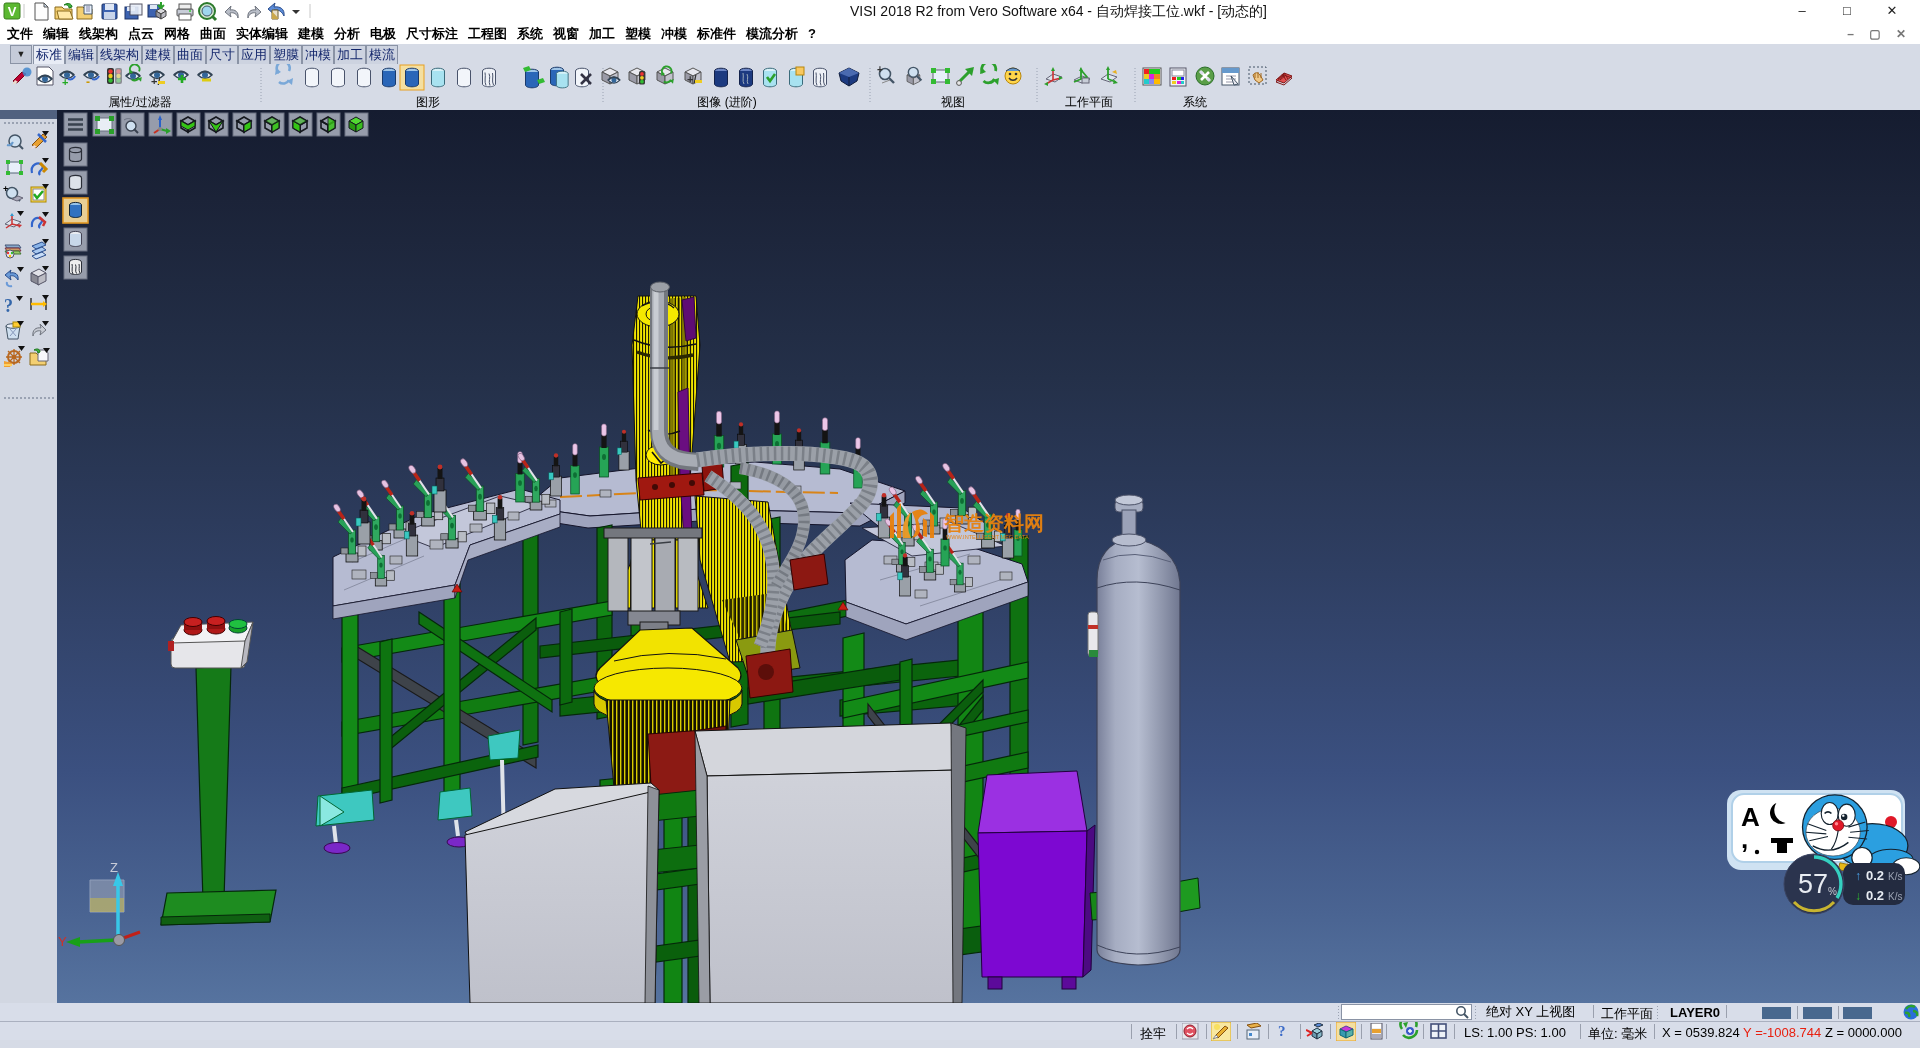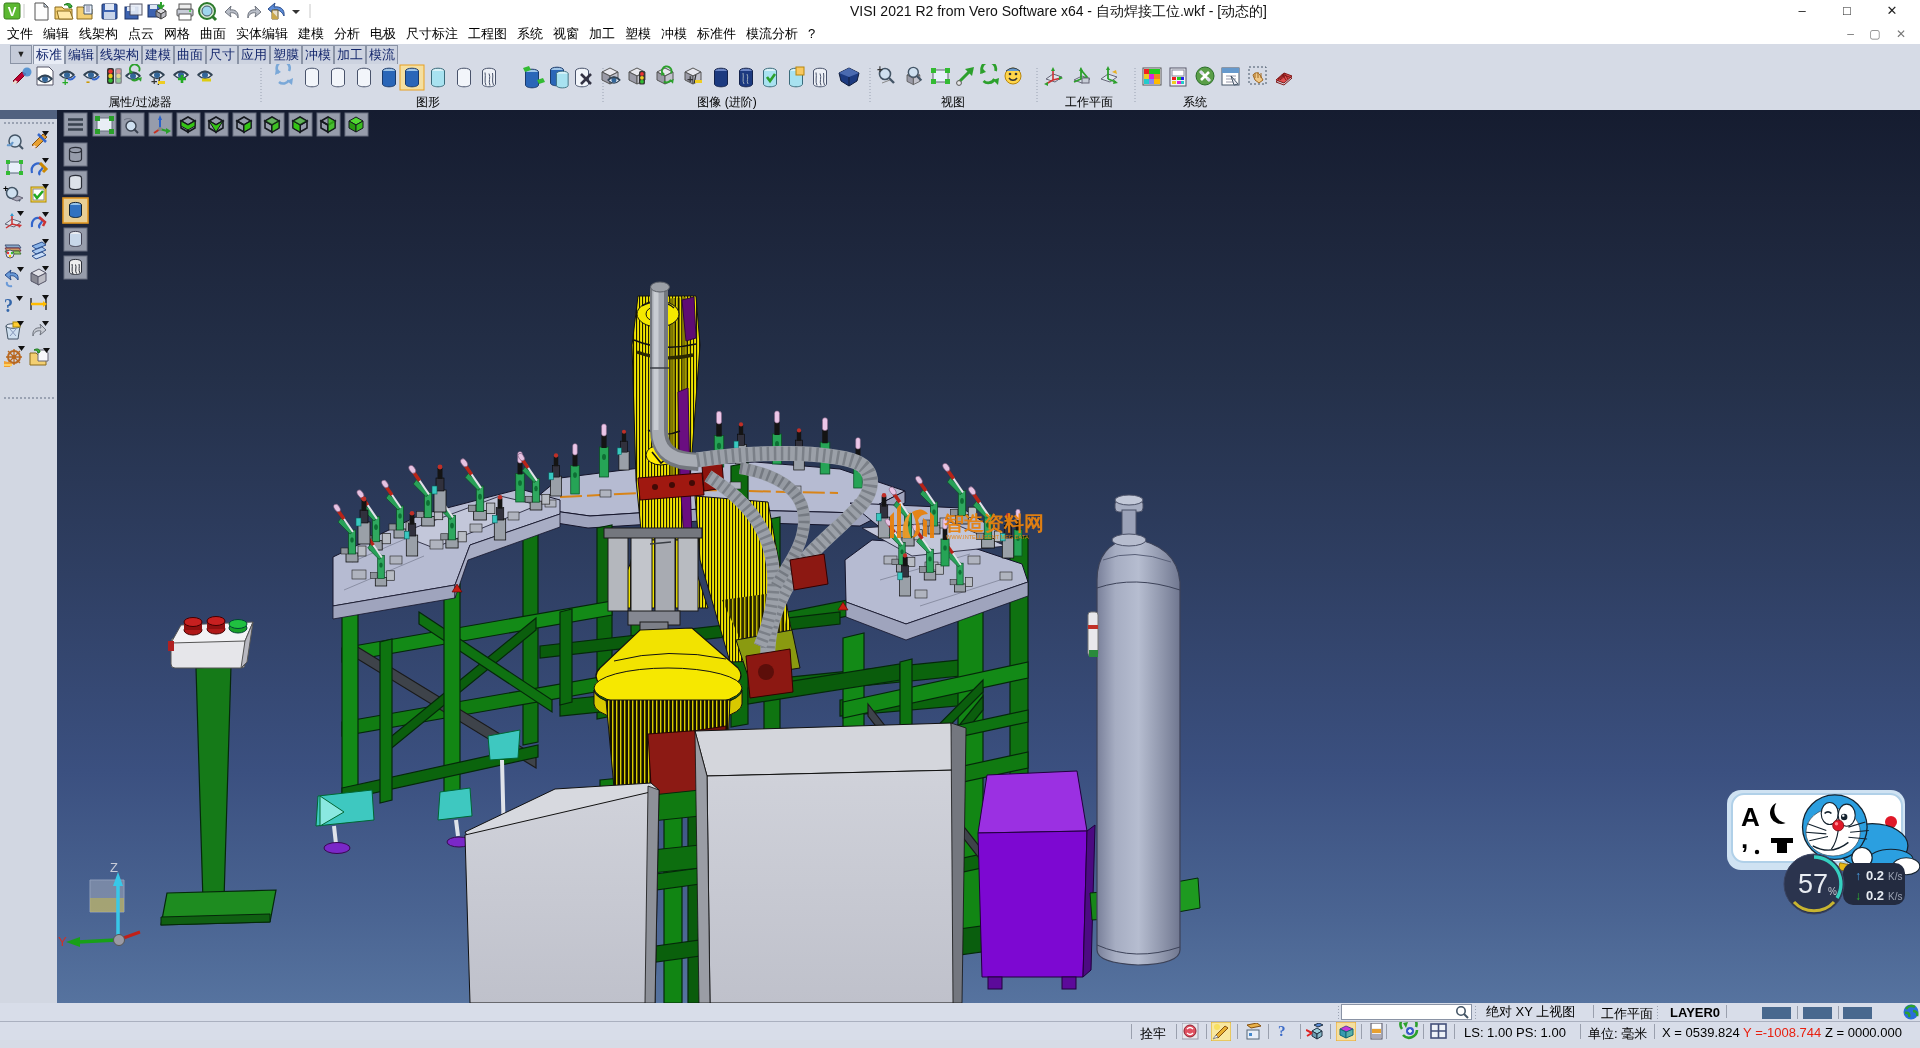--- a/index.html
+++ b/index.html
@@ -3,21 +3,21 @@
 <meta charset="utf-8">
 <style>
   * { margin:0; padding:0; box-sizing:border-box; }
   html,body { width:1920px; height:1048px; overflow:hidden; font-family:"Liberation Sans",sans-serif; }
   #root { position:relative; width:1920px; height:1048px; background:#d6dbe6; }
   
   #titlebar { position:absolute; left:0; top:0; width:1920px; height:22px; background:#ffffff; }
   #title-text { position:absolute; left:850px; top:3px; font-size:14px; color:#111; white-space:nowrap; }
   .winbtn { position:absolute; top:0px; width:14px; height:16px; color:#222; font-size:13px; text-align:center; line-height:18px;}
   
-  #menubar { position:absolute; left:0; top:22px; width:1920px; height:22px; background:#ffffff; font-size:13px; color:#000; }
+  #menubar { position:absolute; left:0; top:22px; width:1920px; height:22px; background:#ffffff; font-size:13px; color:#000;font-weight:bold; }
   #menubar span.m { display:inline-block; padding:3px 5px 0 5px; }
   
   #tabbar { position:absolute; left:0; top:44px; width:1920px; height:20px; background:#d6dbe6; font-size:13px; }
   .tab { position:relative; display:inline-block; vertical-align:top; margin-top:1px; height:19px; line-height:18px; padding:0 2px; border:1px solid #8a93a5; border-bottom:none; background:#cdd3e0; color:#13266b; }
   .tab.sel { background:#e8ecf5; font-weight:normal; color:#0b1f66; }
   .tabdrop { display:inline-block; width:22px; height:19px; margin:1px 1px 0 10px; border:1px solid #8a93a5; background:#c5cbd9; text-align:center; line-height:17px; font-size:9px; color:#222; }
   
   #toolbar { position:absolute; left:0; top:64px; width:1920px; height:46px; background:#d6dbe6; }
   
   #leftpanel { position:absolute; left:0; top:110px; width:57px; height:893px; background:#d2d7e2; }
@@ -102,21 +102,21 @@
         </g>
 
       <g transform="translate(267,2)">
           <path d="M17 14c1-7-4-10-10-9l1-4-7 6 7 6-1-5c5-1 8 2 10 6z" fill="#5c8cd8" stroke="#2a4d8c"></path>
           <path d="M5 8h6v9H5z" fill="#e8dfc8" stroke="#6a5a2a"></path>
           <path d="M5 8c0 3 6 6 6 9H5z" fill="#caa84c"></path>
         </g>
       <path d="M292 10h8l-4 4z" fill="#333"></path>
       <line x1="310" y1="4" x2="310" y2="18" stroke="#c8c8c8"></line>
     </svg>
-    <div id="title-text">VISI 2021 R2 from Vero Software x64 - 自动焊接工位.wkf - [动态的]</div>
+    <div id="title-text">VISI 2018 R2 from Vero Software x64 - 自动焊接工位.wkf - [动态的]</div>
     <div class="winbtn" style="left:1795px;top:2px">–</div>
     <div class="winbtn" style="left:1840px;top:2px">□</div>
     <div class="winbtn" style="left:1885px;top:2px">✕</div>
   </div>
   <div id="menubar">
     <span class="m" style="padding-left:7px">文件</span><span class="m">编辑</span><span class="m">线架构</span><span class="m">点云</span><span class="m">网格</span><span class="m">曲面</span><span class="m">实体编辑</span><span class="m">建模</span><span class="m">分析</span><span class="m">电极</span><span class="m">尺寸标注</span><span class="m">工程图</span><span class="m">系统</span><span class="m">视窗</span><span class="m">加工</span><span class="m">塑模</span><span class="m">冲模</span><span class="m">标准件</span><span class="m">模流分析</span><span class="m">?</span>
     <span style="position:absolute;right:8px;top:5px;color:#777;font-size:12px;letter-spacing:6px">– ▢ ✕</span>
   </div>
   <div id="tabbar">
     <span class="tabdrop">▼</span><span class="tab sel">标准</span><span class="tab">编辑</span><span class="tab">线架构</span><span class="tab">建模</span><span class="tab">曲面</span><span class="tab">尺寸</span><span class="tab">应用</span><span class="tab">塑膜</span><span class="tab">冲模</span><span class="tab">加工</span><span class="tab">模流</span>

